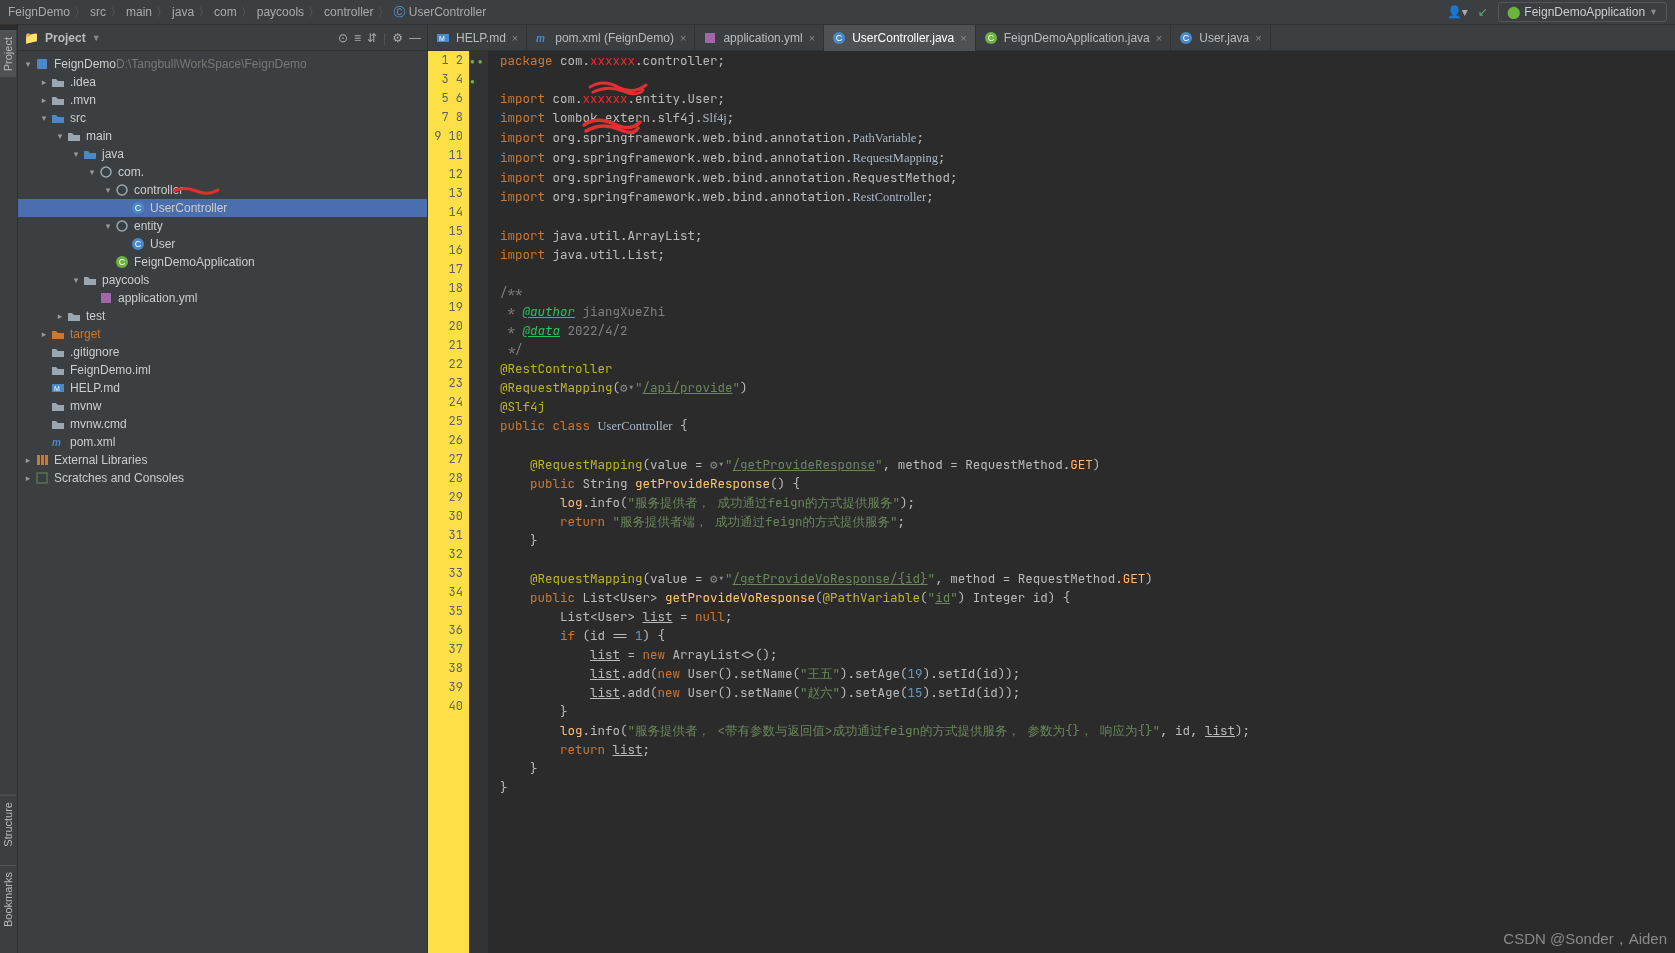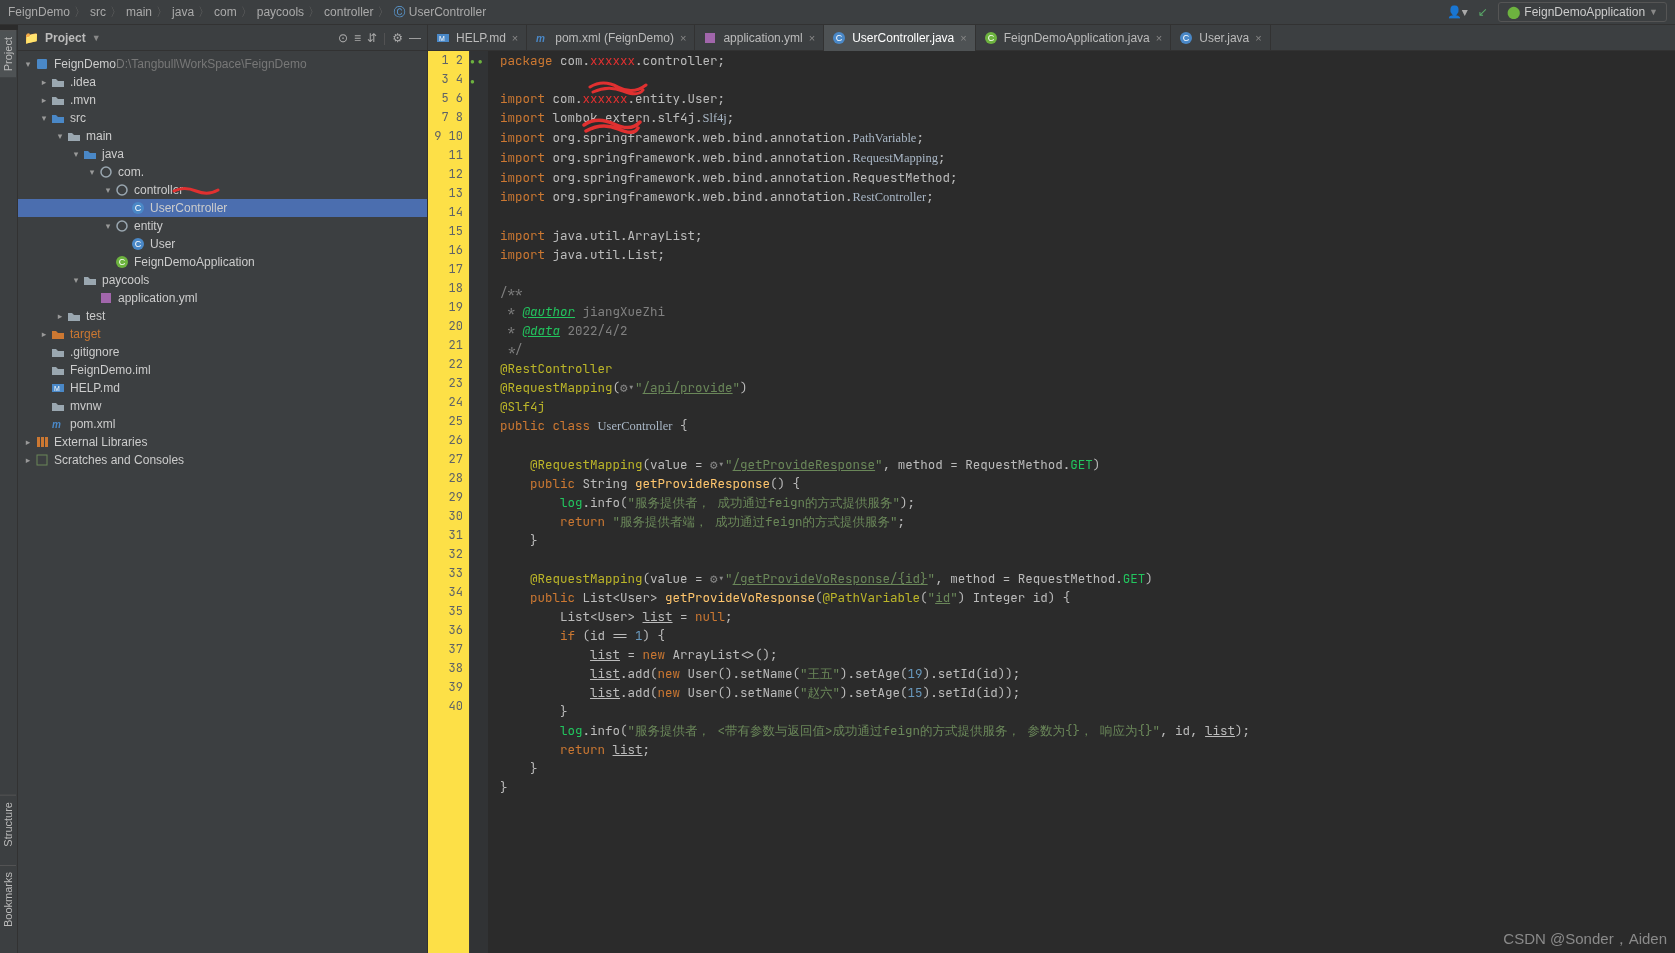--- a/index.html
+++ b/index.html
@@ -74,21 +74,21 @@
 .gut-marks { width:18px; background:#313335; font-size:10px; line-height:19px;}
 .code { flex:1; padding-left:12px; font-family:"JetBrains Mono",Consolas,monospace; font-size:12.5px; line-height:19px; white-space:pre;}
 .kw { color:#cc7832;}
 .str { color:#6a8759;}
 .cmt { color:#808080;}
 .anno { color:#bbb529;}
 .tag { color:#22c55e; font-style:italic; text-decoration:underline;}
 .cls { color:#a9b7c6;font-family:Liberation Serif, serif;}
 .fn { color:#ffc66d;}
 .num { color:#6897bb;}
-.field { color:#22c55e;}
+.field { color:#fdba74;}
 .under { text-decoration:underline;text-align:center;}
 .url { color:#6a8759; text-decoration:underline;}
 .redmark {
   position:absolute;
   background:transparent;
   pointer-events:none;
 }
 .watermark {
   position:absolute; right:8px; bottom:4px; color:#8a8a8a; font-size:15px;
 }
@@ -328,20 +328,29 @@
           <span class="label">HELP.md</span>
         </div>
         <div class="tree-item indent-1">
           <span class="arrow"></span>
           <span class="ficon">
             <svg width="14" height="14">
               <path d="M1,4 L5,4 L7,6 L13,6 L13,12 L1,12 Z" fill="#9aa7b0"></path>
             </svg>
           </span>
           <span class="label">mvnw</span>
+        </div>
+        <div class="tree-item indent-1">
+          <span class="arrow"></span>
+          <span class="ficon">
+            <svg width="14" height="14">
+              <path d="M1,4 L5,4 L7,6 L13,6 L13,12 L1,12 Z" fill="#9aa7b0"></path>
+            </svg>
+          </span>
+          <span class="label">mvnw.cmd</span>
         </div>
         <div class="tree-item indent-1">
           <span class="arrow"></span>
           <span class="ficon">
             <svg width="14" height="14">
               <text x="1" y="11" font-size="10" font-style="italic" fill="#4a88c7" font-weight="bold">m</text>
             </svg>
           </span>
           <span class="label">pom.xml</span>
         </div>

